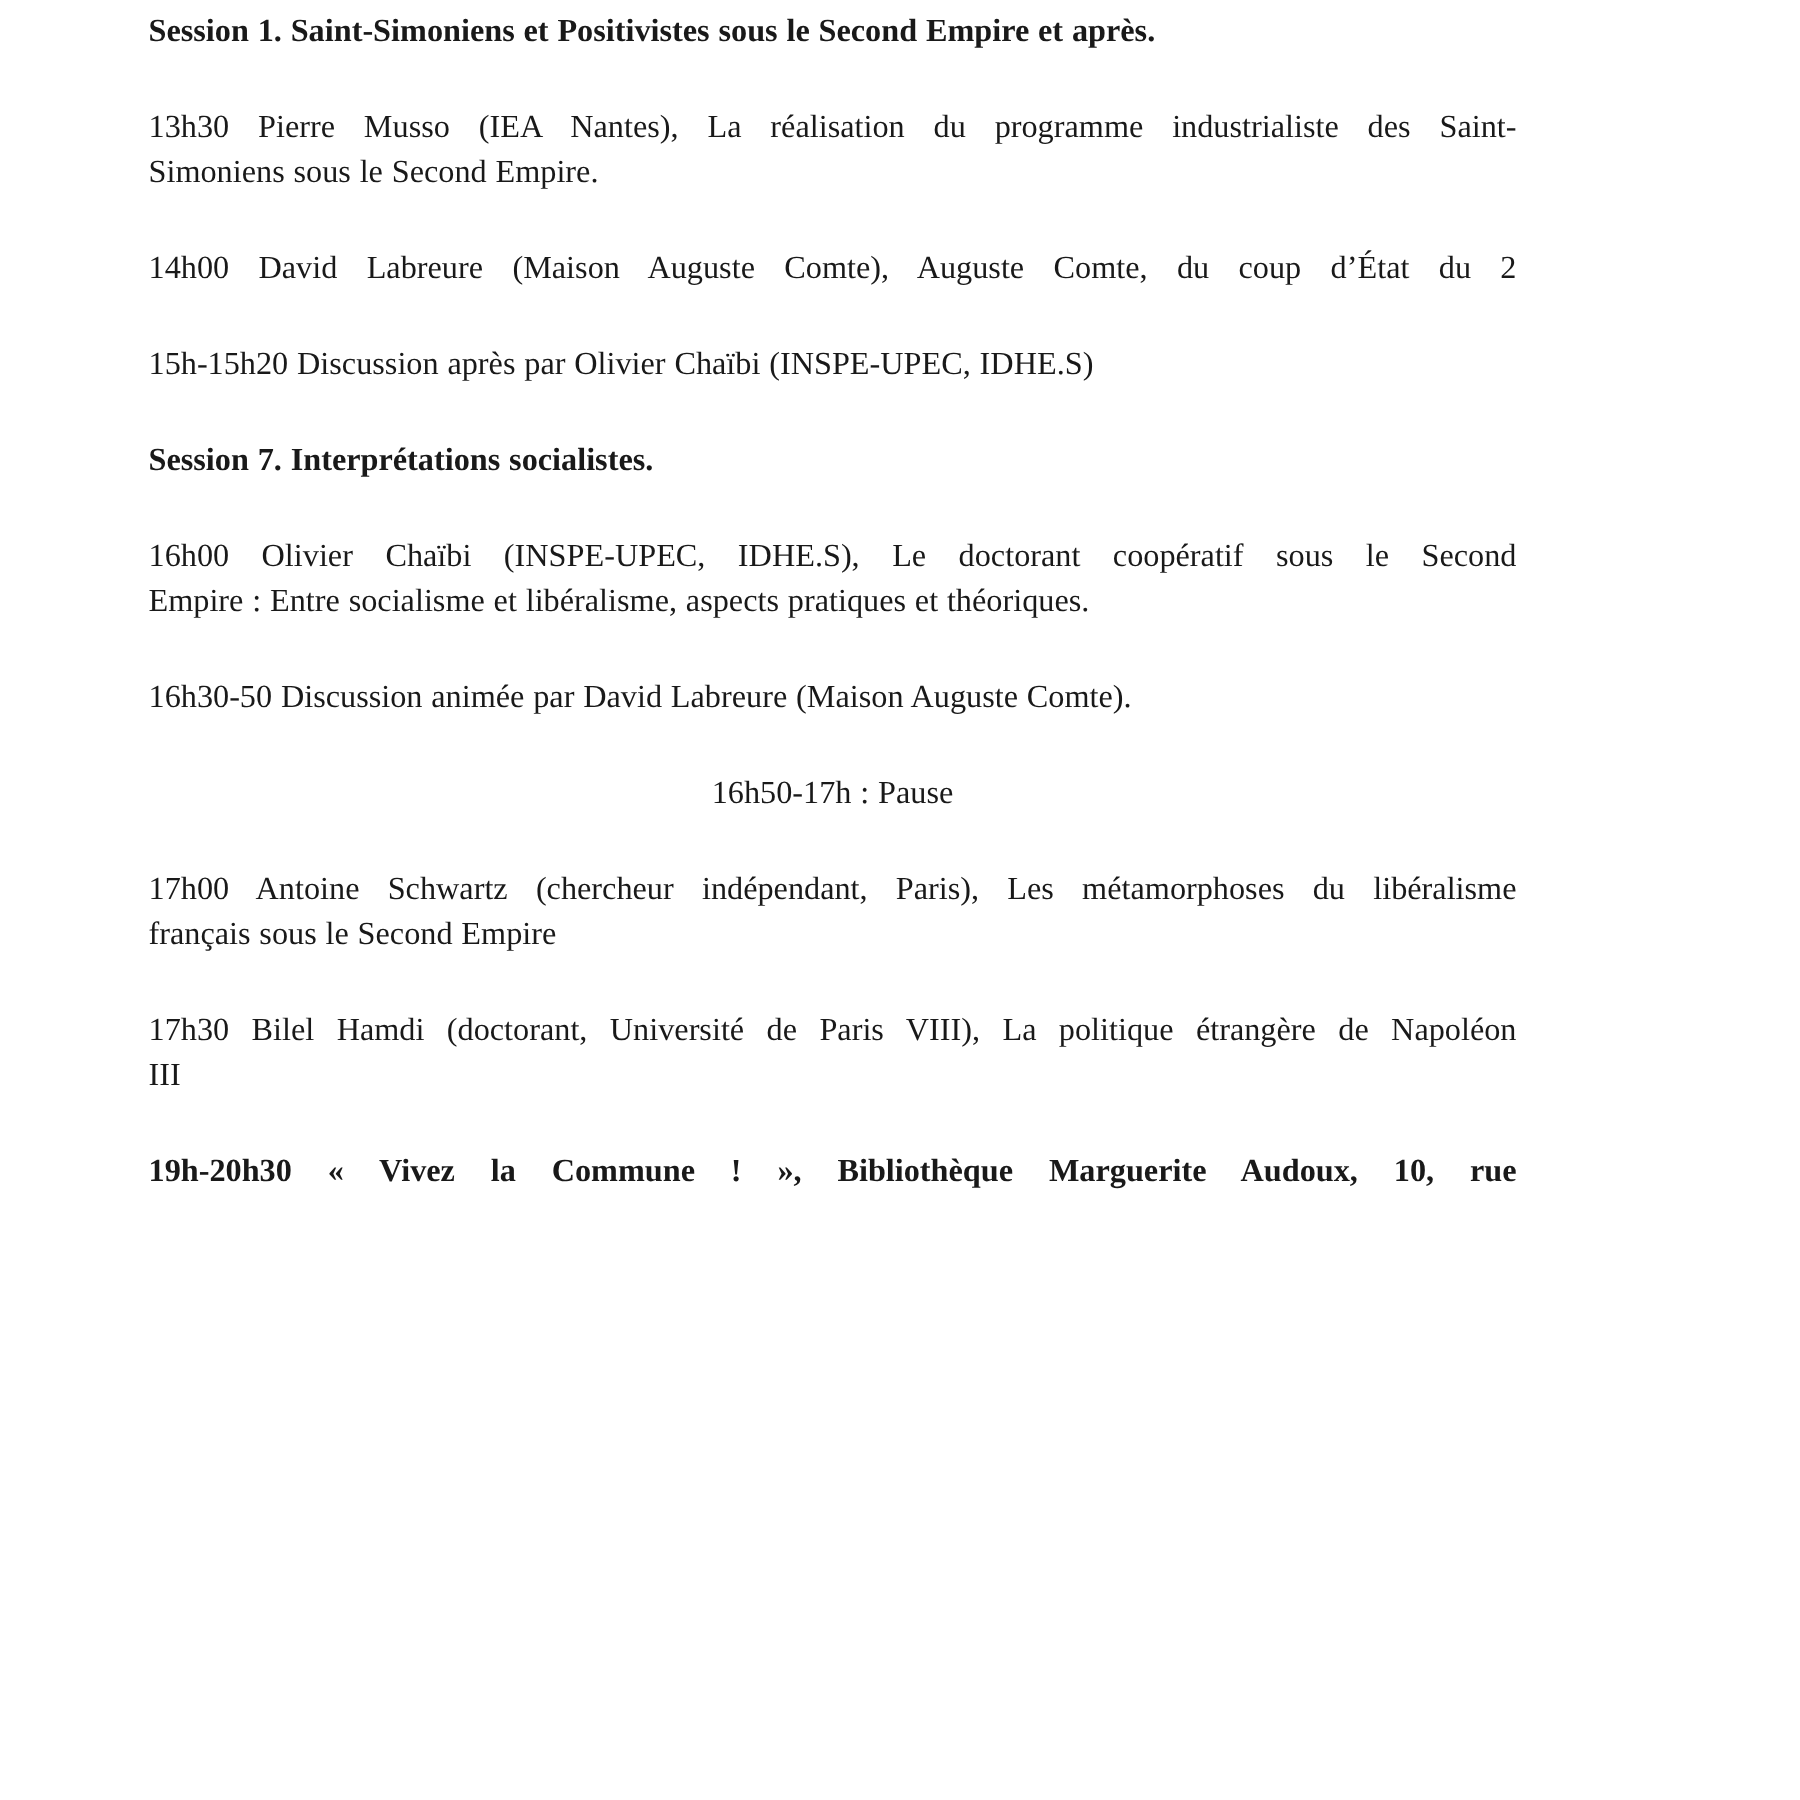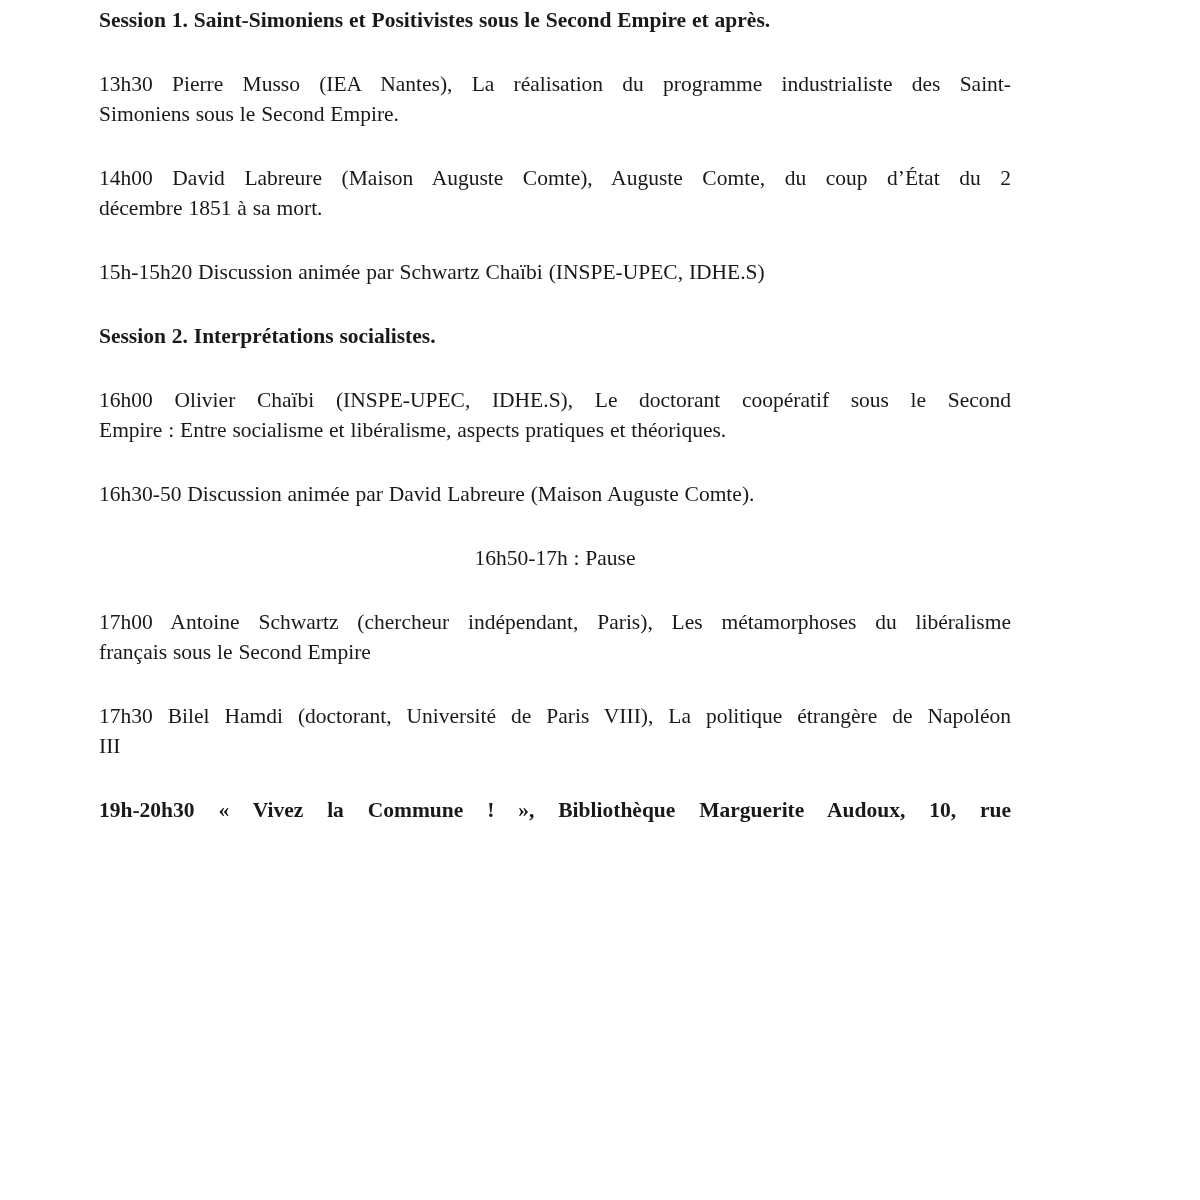--- a/index.html
+++ b/index.html
@@ -51,27 +51,26 @@
   <article class="doc">
       <p class="para bold">
         <span class="line">Session 1. Saint-Simoniens et Positivistes sous le Second Empire et après.</span>
       </p>
       <p class="para">
         <span class="line jl">13h30 Pierre Musso (IEA Nantes), La réalisation du programme industrialiste des Saint-</span>
         <span class="line">Simoniens sous le Second Empire.</span>
       </p>
       <p class="para">
         <span class="line jl">14h00 David Labreure (Maison Auguste Comte), Auguste Comte, du coup d’État du 2</span>
-        <span class="line">décembre 1851 à sa mort.</span>
       </p>
       <p class="para">
-        <span class="line">15h-15h20 Discussion animée par Schwartz Chaïbi (INSPE-UPEC, IDHE.S)</span>
+        <span class="line">15h-15h20 Discussion après par Olivier Chaïbi (INSPE-UPEC, IDHE.S)</span>
       </p>
       <p class="para bold">
-        <span class="line">Session 2. Interprétations socialistes.</span>
+        <span class="line">Session 7. Interprétations socialistes.</span>
       </p>
       <p class="para">
         <span class="line jl">16h00 Olivier Chaïbi (INSPE-UPEC, IDHE.S), Le doctorant coopératif sous le Second</span>
         <span class="line">Empire : Entre socialisme et libéralisme, aspects pratiques et théoriques.</span>
       </p>
       <p class="para">
         <span class="line">16h30-50 Discussion animée par David Labreure (Maison Auguste Comte).</span>
       </p>
       <p class="para center">
         <span class="line">16h50-17h : Pause</span>

